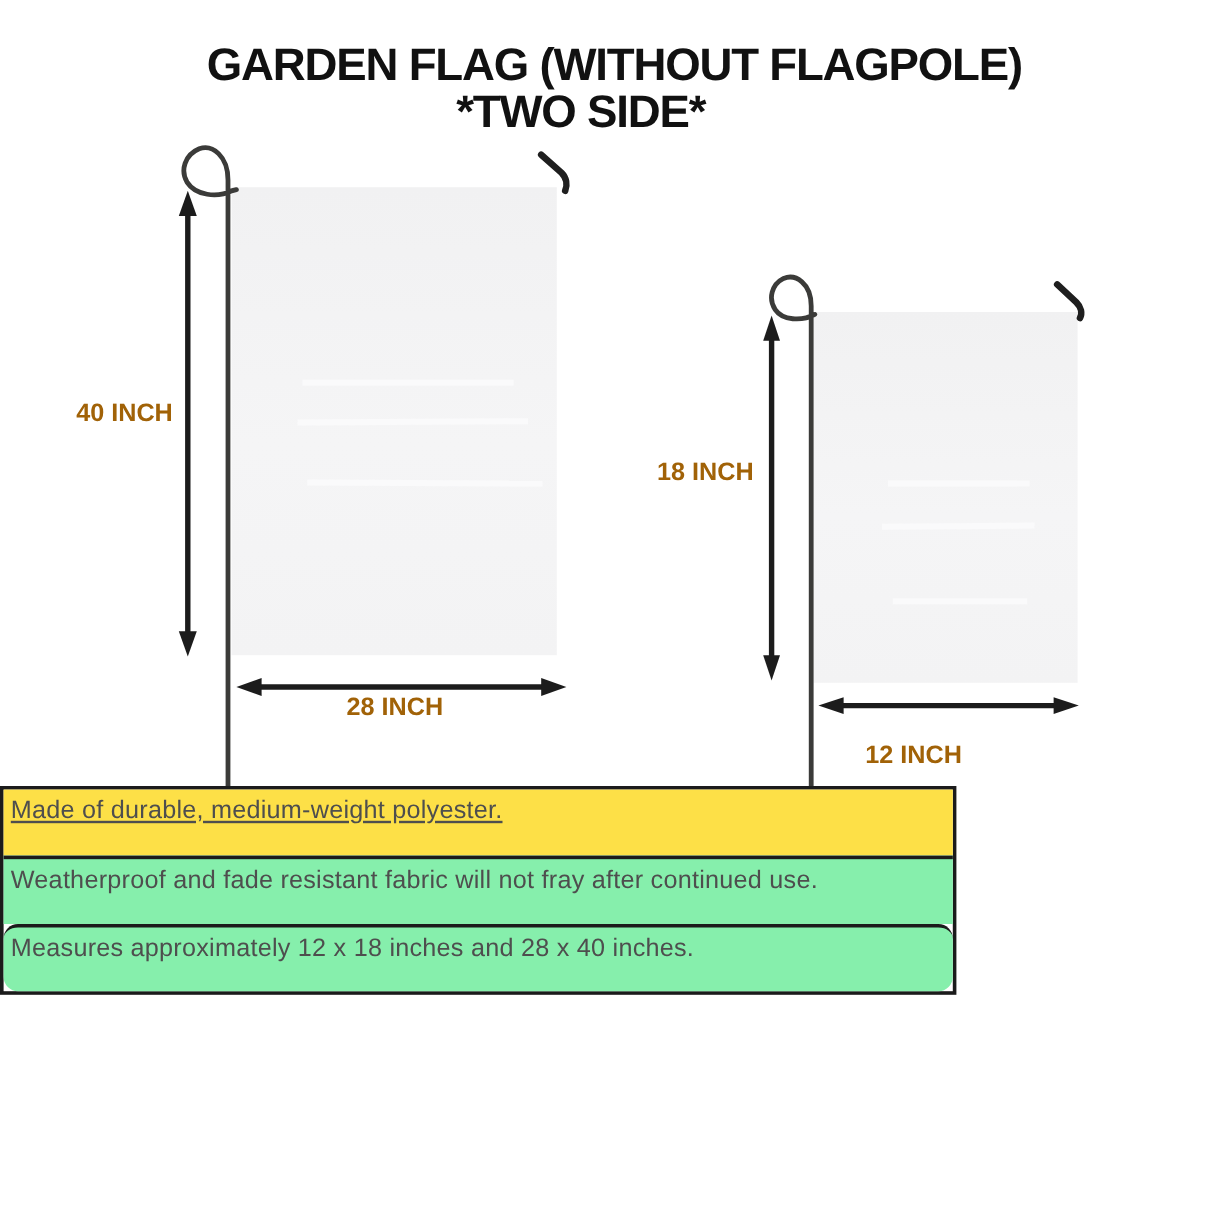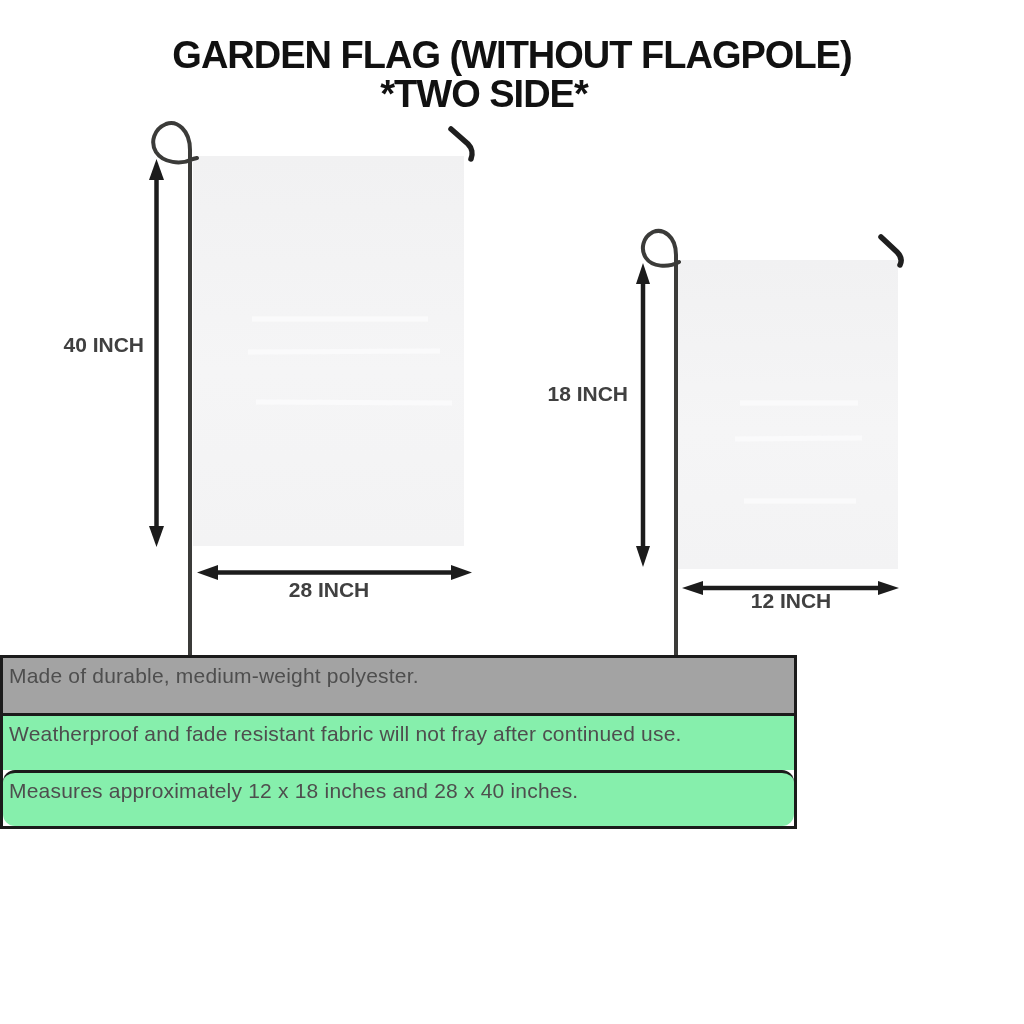--- a/index.html
+++ b/index.html
@@ -12,38 +12,38 @@
   .title-line{
     position:absolute;left:0;width:1024px;text-align:center;
     font-weight:bold;font-size:38px;line-height:1;color:#111111;letter-spacing:-1px;
   }
   .title-line.l1{top:5px;}
   .title-line.l2{top:44px;transform:translateX(-28px);}
   
   .diagram-svg{position:absolute;left:0;top:0;width:1024px;height:1024px;}
   
   .dim-label{
-    position:absolute;font-weight:bold;font-size:21px;line-height:1;color:#404040;
+    position:absolute;font-weight:bold;font-size:21px;line-height:1;color:#a16207;
     letter-spacing:0px;white-space:nowrap;
   }
   .dim-40{left:20px;top:303px;width:124px;text-align:right;}
   .dim-28{left:259px;top:548px;width:140px;text-align:center;}
   .dim-18{left:504px;top:352px;width:124px;text-align:right;}
-  .dim-12{left:721px;top:559px;width:140px;text-align:center;}
+  .dim-12{left:721px;top:588px;width:140px;text-align:left;}
   
   .feature-table{
     position:absolute;left:0px;top:624px;width:797px;box-sizing:border-box;
     border:3px solid #1b1b1b;background:#ffffff;
   }
   .feature-row{
     box-sizing:border-box;padding:6px 8px 0 6px;
     font-size:21px;line-height:1.15;color:#4e4e4e;letter-spacing:0.2px;
   }
   .feature-row + .feature-row{border-top:3px solid #1b1b1b;}
-  .feature-row.shaded{background:#a3a3a3;}
+  .feature-row.shaded{background:#fde047;text-decoration:underline;}
   .feature-row.plain{background:#86efac;}
   .feature-row.r1{height:55px;}
   .feature-row.r2{height:57px;}
   .feature-row.r3{height:57px;}
   .feature-row.r4{height:56px;border-radius:12px;}
   .feature-row.r5{height:54px;}
 </style>
 </head>
 <body>
 

